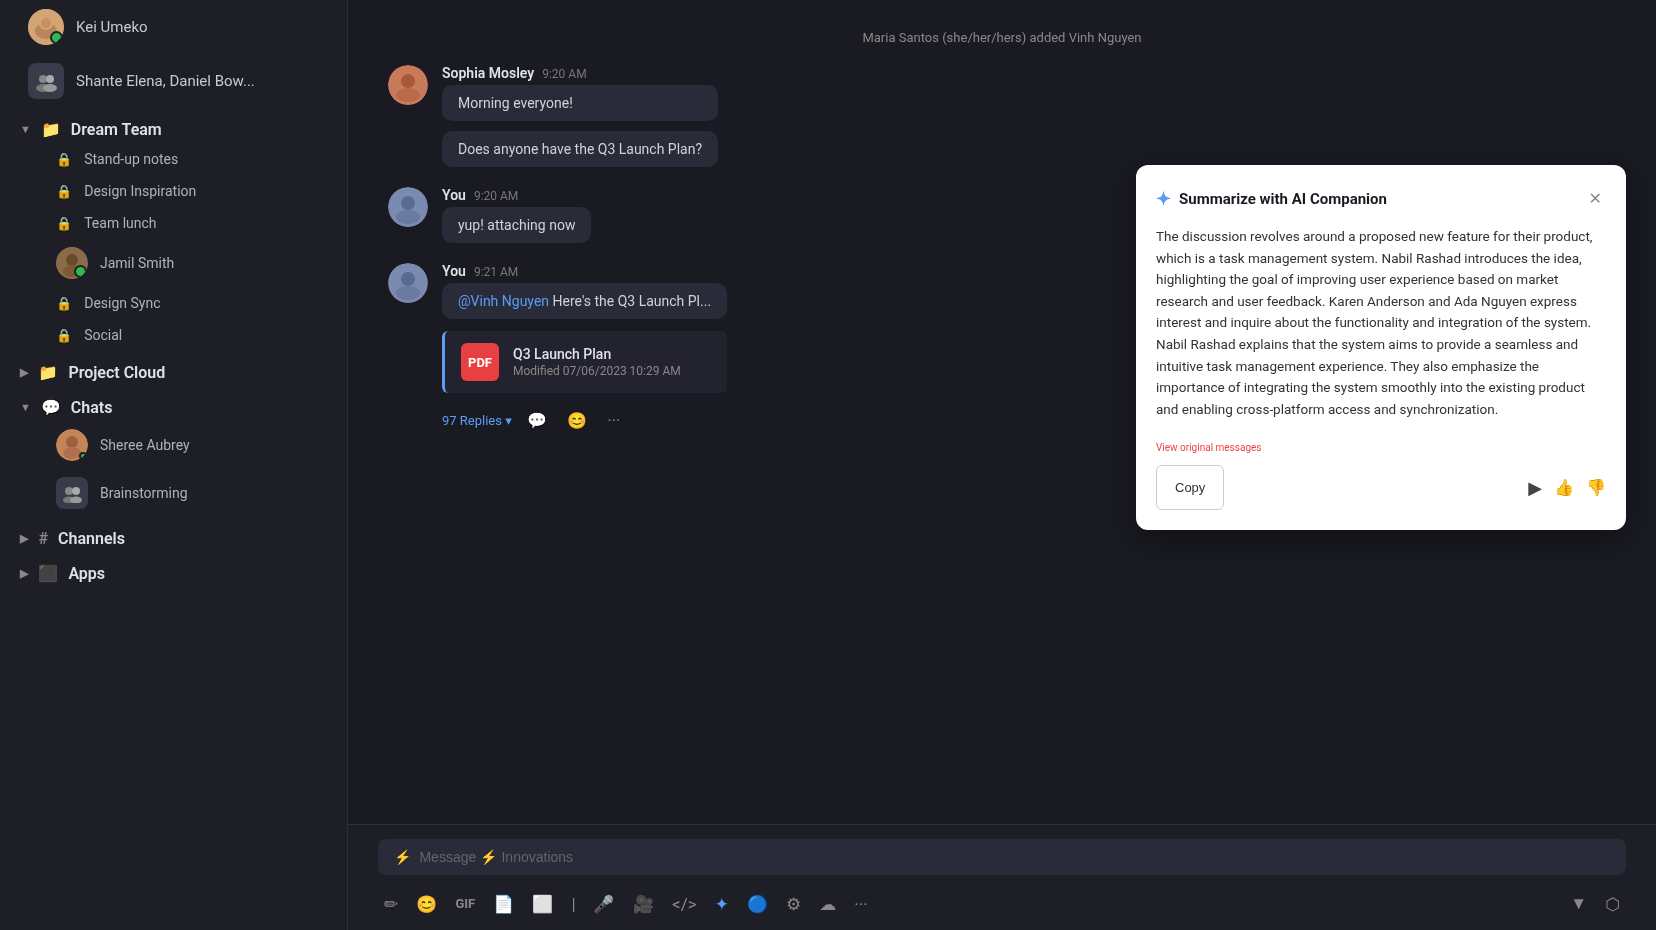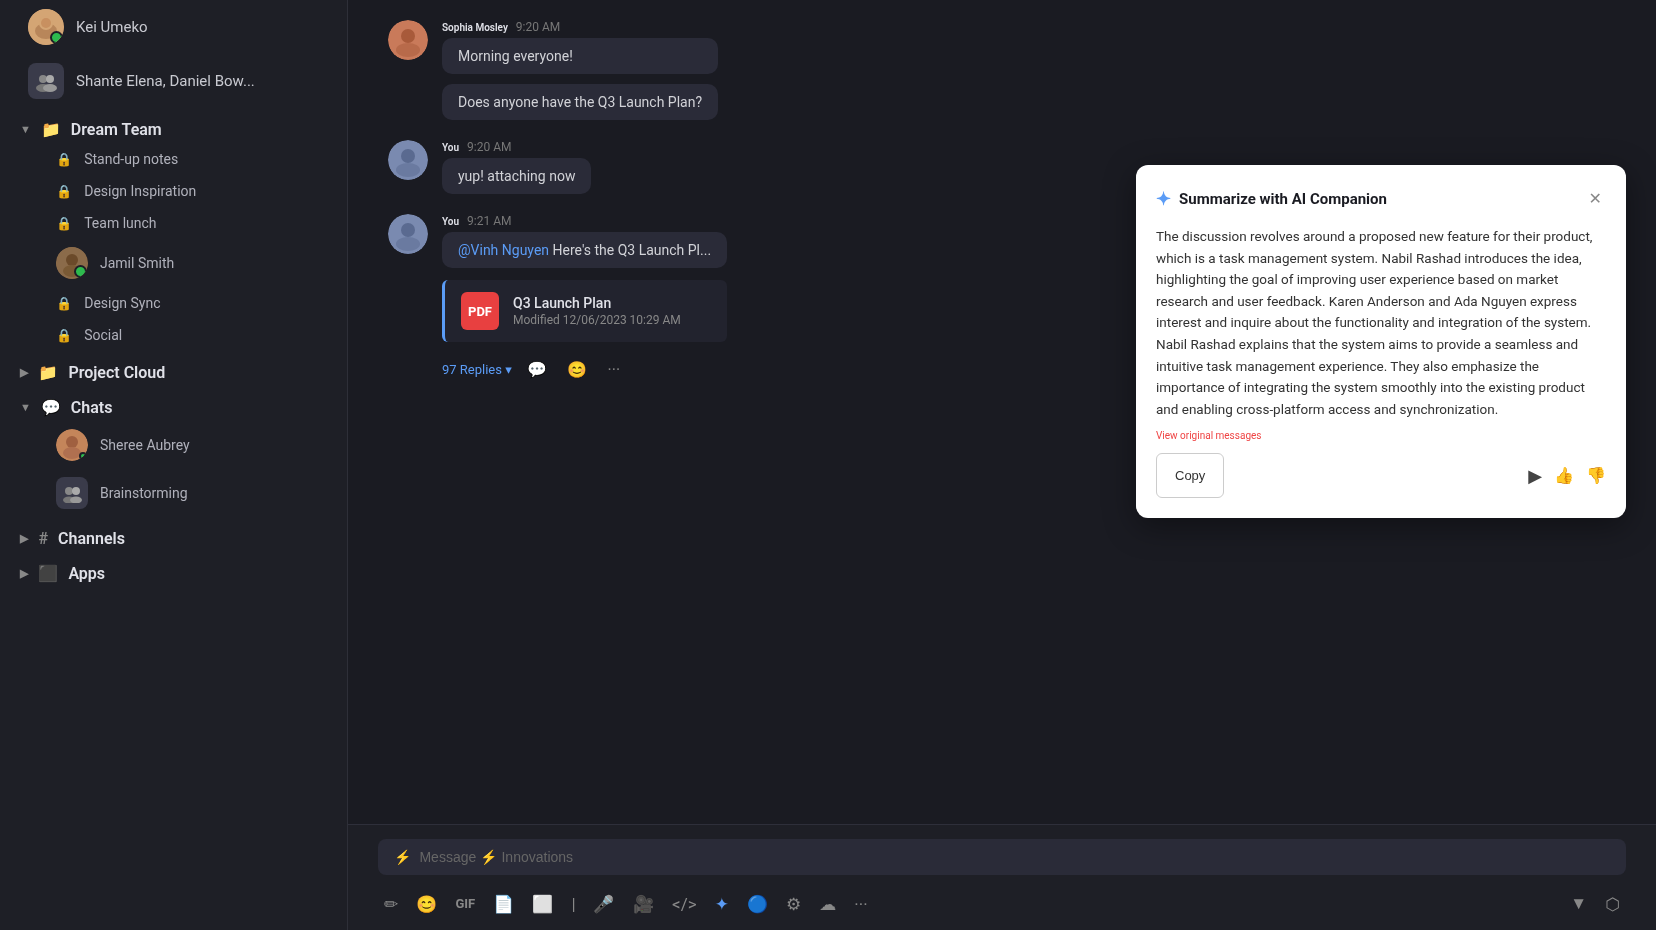--- a/index.html
+++ b/index.html
@@ -167,21 +167,21 @@
       gap: 4px;
     }
 
     .msg-meta {
       display: flex;
       align-items: baseline;
       gap: 8px;
     }
     .msg-author {
       font-weight: 600;
-      font-size: 10px;
+      font-size: 14px;
       color: #e0e1e8;
     }
     .msg-time {
       font-size: 12px;
       color: #777;
     }
 
     .msg-bubble {
       background: #2a2b38;
       border-radius: 10px;
@@ -281,21 +281,21 @@
       font-size: 16px;
       color: #888;
       cursor: pointer;
       padding: 4px;
       border-radius: 4px;
     }
     .ai-body {
       font-size: 13.5px;
       line-height: 1.6;
       color: #333;
-      margin-bottom: 4px;
+      margin-bottom: 16px;
     }
     .ai-link {
       color: #ef4444;
       font-size: 10px;
       cursor: pointer;
       text-decoration: none;
     }
     .ai-footer {
       display: flex;
       align-items: center;
@@ -500,20 +500,21 @@
     <span class="chevron" style="color:#888;font-size:11px;">▶</span>
     <span class="chat-icon">⬛</span>
     <span>Apps</span>
   </div>
 
 </div>
 
 <div class="main">
   <div class="chat-area">
 
+    <div class="system-message">Maria Santos (she/her/hers) added Vinh Nguyen</div>
 
     <div class="chat-message">
       <div class="msg-avatar">
         <svg viewBox="0 0 40 40" width="40" height="40">
           <circle cx="20" cy="20" r="20" fill="#c97a5a"></circle>
           <circle cx="20" cy="16" r="7" fill="#a85a3a"></circle>
           <ellipse cx="20" cy="30" rx="12" ry="7" fill="#b86a4a"></ellipse>
         </svg>
       </div>
       <div class="msg-content">
@@ -556,21 +557,21 @@
           <span class="msg-author">You</span>
           <span class="msg-time">9:21 AM</span>
         </div>
         <div class="msg-bubble">
           <span class="mention">@Vinh Nguyen</span> Here's the Q3 Launch Pl...
         </div>
         <div class="file-attachment">
           <div class="file-icon">PDF</div>
           <div class="file-info">
             <span class="file-name">Q3 Launch Plan</span>
-            <span class="file-meta">Modified 12/06/2023 10:29 AM</span>
+            <span class="file-meta">Modified 07/06/2023 10:29 AM</span>
           </div>
         </div>
         <div class="replies-bar">
           <span class="replies-btn">
             <span>97 Replies ▾</span>
           </span>
           <span class="action-icon">💬</span>
           <span class="action-icon">😊</span>
           <span class="action-icon">···</span>
         </div>

